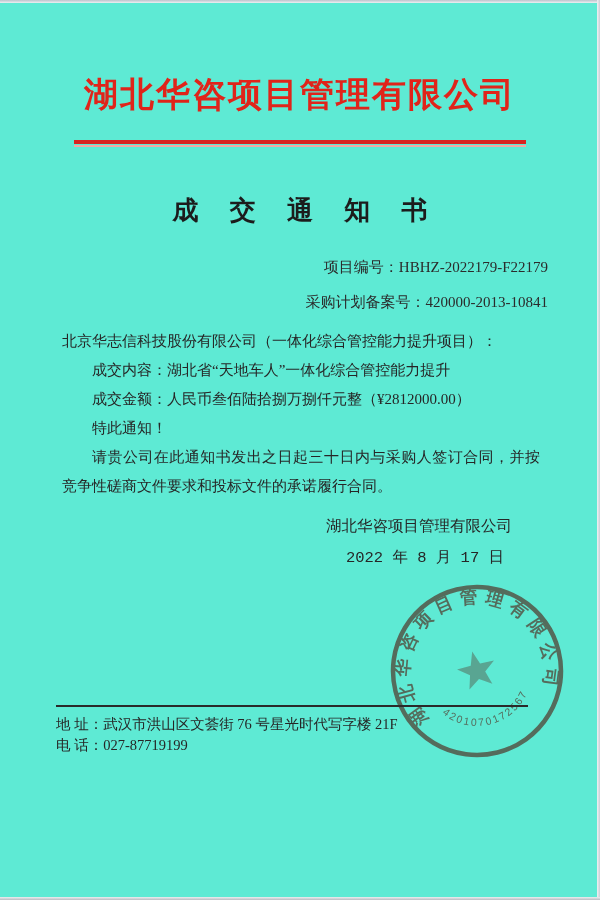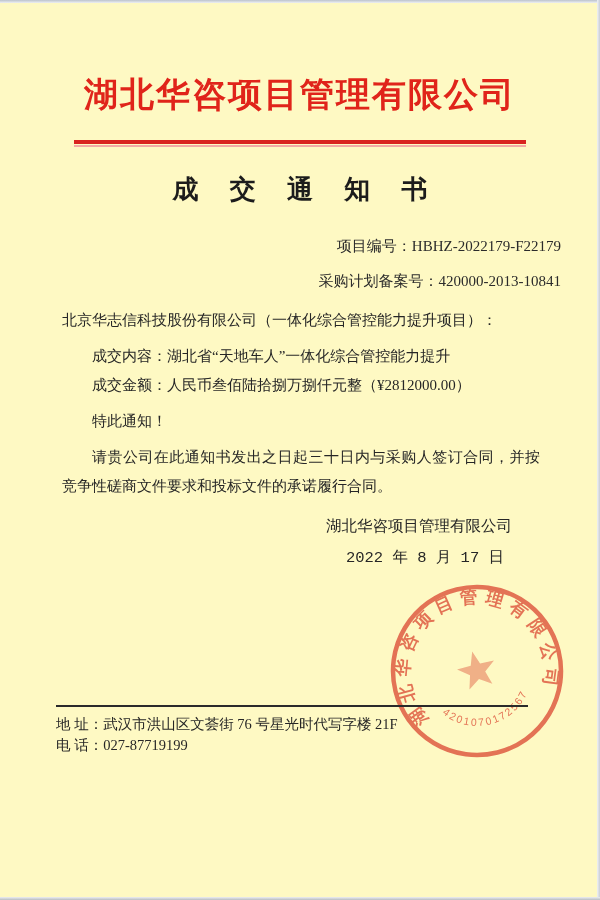--- a/index.html
+++ b/index.html
@@ -1,20 +1,20 @@
 <!DOCTYPE html>
 <html><head>
 <meta charset="utf-8">
 <style>
   html, body { margin: 0; padding: 0; background: #ffffff; }
   .page {
     position: relative;
     width: 600px;
     height: 900px;
-    background: #fef9c3;
+    background: #5eead4;
     overflow: hidden;
     font-family: "Liberation Serif", "DejaVu Serif", serif;
     color: #2b2b2b;
   }
   
   .edge-top    { position:absolute; top:0; left:0; right:0; height:3px;
                  background: linear-gradient(#bcc3cc, #eef0f3); }
   .edge-right  { position:absolute; top:0; right:0; bottom:0; width:3px;
                  background: linear-gradient(90deg, #f0f2f4, #c9ced6); }
   .edge-bottom { position:absolute; left:0; right:0; bottom:0; height:3px;
@@ -28,49 +28,49 @@
     font-size: 34px;
     letter-spacing: 2px;
     color: #e0241a;
     line-height: 42px;
   }
   .rule-wrap { width: 452px; margin: 24px auto 0; }
   .rule-thick { height: 4px; background: #d9241f; }
   .rule-thin  { height: 2px; background: #f2aaa5; margin-top: 1px; }
 
   .doc-title {
-    margin-top: 25px;
+    margin-top: 46px;
     text-align: center;
     font-family: "Liberation Sans", "DejaVu Sans", sans-serif;
     font-weight: bold;
     font-size: 26px;
     letter-spacing: 12px;
     text-indent: 12px; 
     color: #1c1c1c;
   }
 
   .meta {
     margin-top: 22px;
     text-align: right;
-    padding-right: 39px;
+    padding-right: 52px;
     font-size: 15px;
     line-height: 35px;
     color: #2b2b2b;
   }
 
   .body-text {
     margin: 7px 60px 0 62px;
     font-size: 15px;
     line-height: 29px;
     text-align: justify;
     color: #262626;
   }
   .body-text p { margin: 0; }
   .body-text p.indent { text-indent: 2em; }
-  .body-text p.gap { margin-top: 7px; }
+  .body-text p.gap { margin-top: 0; }
 
   .signature {
     margin-top: 9px;
     text-align: right;
     padding-right: 88px;
     font-size: 15.5px;
     color: #262626;
   }
   .signature .sig-company { line-height: 32px; }
   .signature .sig-date    { line-height: 33px; padding-right: 8px; font-family: Liberation Mono, monospace; }

